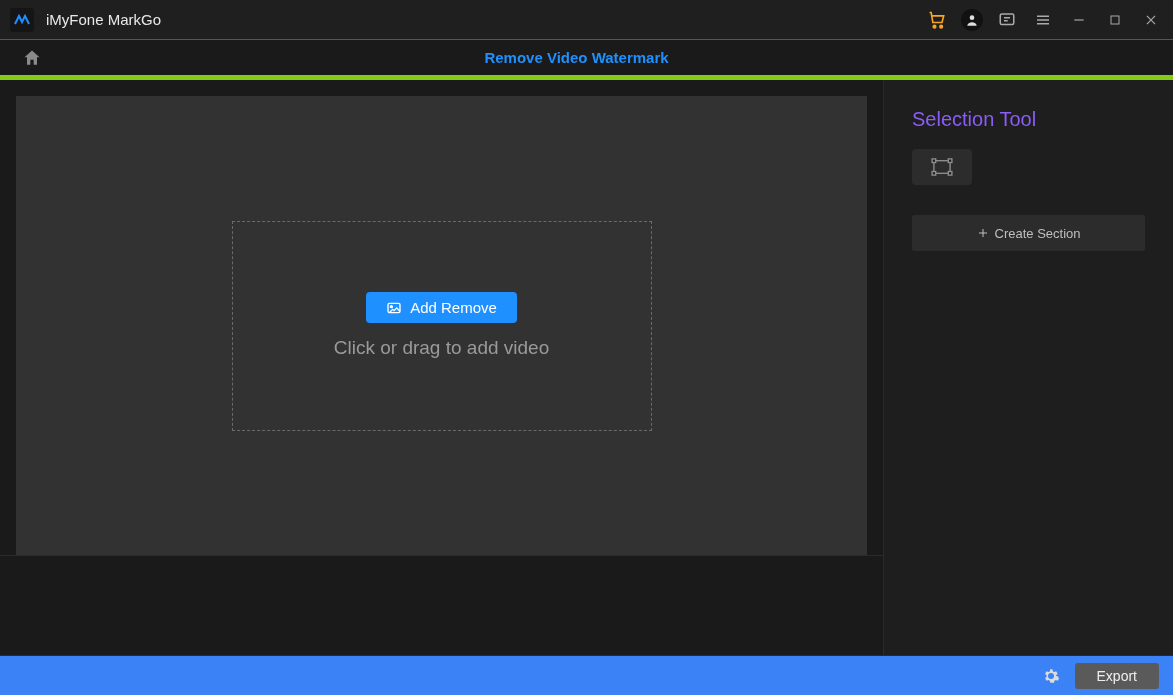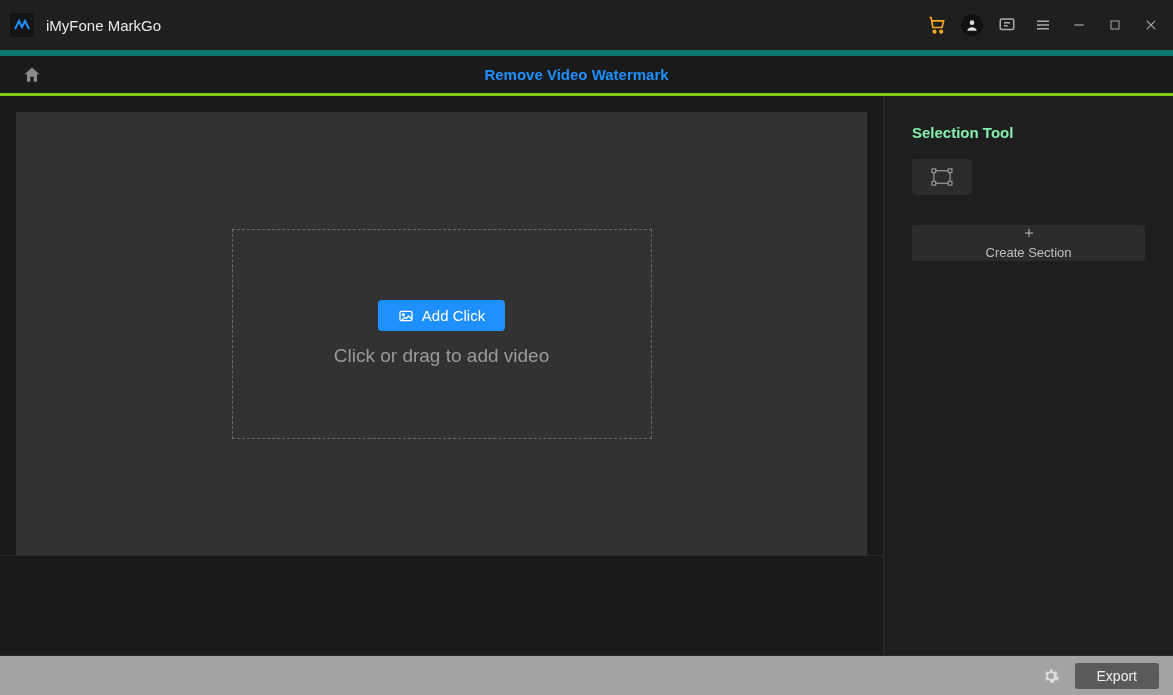--- a/index.html
+++ b/index.html
@@ -9,26 +9,26 @@
     background: #1a1a1a;
     font-family: -apple-system, "Segoe UI", Arial, sans-serif;
     color: #ccc;
     overflow: hidden;
     display: flex;
     flex-direction: column;
   }
 
   
   .titlebar {
-    height: 56px;
+    height: 40px;
     display: flex;
     align-items: center;
     padding: 0 10px 0 10px;
     background: #1f1f1f;
-    border-bottom: 6px solid #0f766e;
+    border-bottom: 1px solid #0f766e;
   }
   .logo-sq {
     width: 24px; height: 24px;
     background: #151515;
     border-radius: 3px;
     display:flex;align-items:center;justify-content:center;
     margin-right: 12px;
   }
   .logo-sq svg { display:block; }
   .app-title {
@@ -51,21 +51,21 @@
   }
   .tb-btn svg { display:block; }
 
   
   .subheader {
     height: 40px;
     display:flex;
     align-items:center;
     padding: 0 20px;
     background:#1a1a1a;
-    border-bottom:3px solid #84cc16;
+    border-bottom:5px solid #84cc16;
   }
   .home-btn {
     width:24px;height:24px;color:#999;cursor:pointer;
     display:flex;align-items:center;justify-content:center;
   }
   .sub-title {
     flex:1;
     text-align:center;
     font-size:15px;
     font-weight:700;
@@ -119,23 +119,23 @@
   }
 
   
   .right-panel{
     width:290px;
     padding:28px 28px 16px 28px;
     border-left:1px solid #2a2a2a;
     background:#1e1e1e;
   }
   .panel-heading{
-    font-size:15px;
-    font-weight:700;
-    color:#86efac;
+    font-size:20px;
+    font-weight:400;
+    color:#8b5cf6;
     margin-bottom:18px;
   }
   .tool-btn{
     width:60px;height:36px;
     background:#2c2c2c;
     border-radius:4px;
     display:flex;align-items:center;justify-content:center;
     cursor:pointer;
     margin-bottom:30px;
   }
@@ -143,31 +143,30 @@
   .create-section-btn{
     width:100%;
     height:36px;
     background:#2c2c2c;
     border:none;
     color:#bfbfbf;
     font-size:13px;
     border-radius:2px;
     display:flex;align-items:center;justify-content:center;gap:6px;
     cursor:pointer;
-    flex-direction:column;
   }
 
   
   .footer{
     height:40px;
     border-top:1px solid #2a2a2a;
     display:flex;align-items:center;justify-content:flex-end;
     padding:0 14px;
     gap:12px;
-    background:#a3a3a3;
+    background:#3b82f6;
   }
   .gear-btn{
     width:24px;height:24px;color:#dcdcdc;cursor:pointer;
     display:flex;align-items:center;justify-content:center;
   }
   .export-btn{
     background:#5a5a5a;
     color:#eee;
     border:none;
     border-radius:3px;
@@ -243,21 +242,21 @@
 
   <div class="left-col">
     <div class="video-canvas">
       <div class="dropzone">
         <button class="add-video-btn">
           <svg width="16" height="16" viewBox="0 0 24 24" fill="none" stroke="#fff" stroke-width="2">
             <rect x="3" y="5" width="18" height="14" rx="2"></rect>
             <circle cx="8" cy="10" r="1.5" fill="#fff"></circle>
             <path d="M21 17l-5-5-4 4-2-2-5 5"></path>
           </svg>
-          <span>Add Click</span>
+          <span>Add Remove</span>
         </button>
         <div class="drop-hint">Click or drag to add video</div>
       </div>
     </div>
     <div class="timeline-area"></div>
   </div>
 
   <div class="right-panel">
     <div class="panel-heading">Selection Tool</div>
     <div class="tool-btn">

